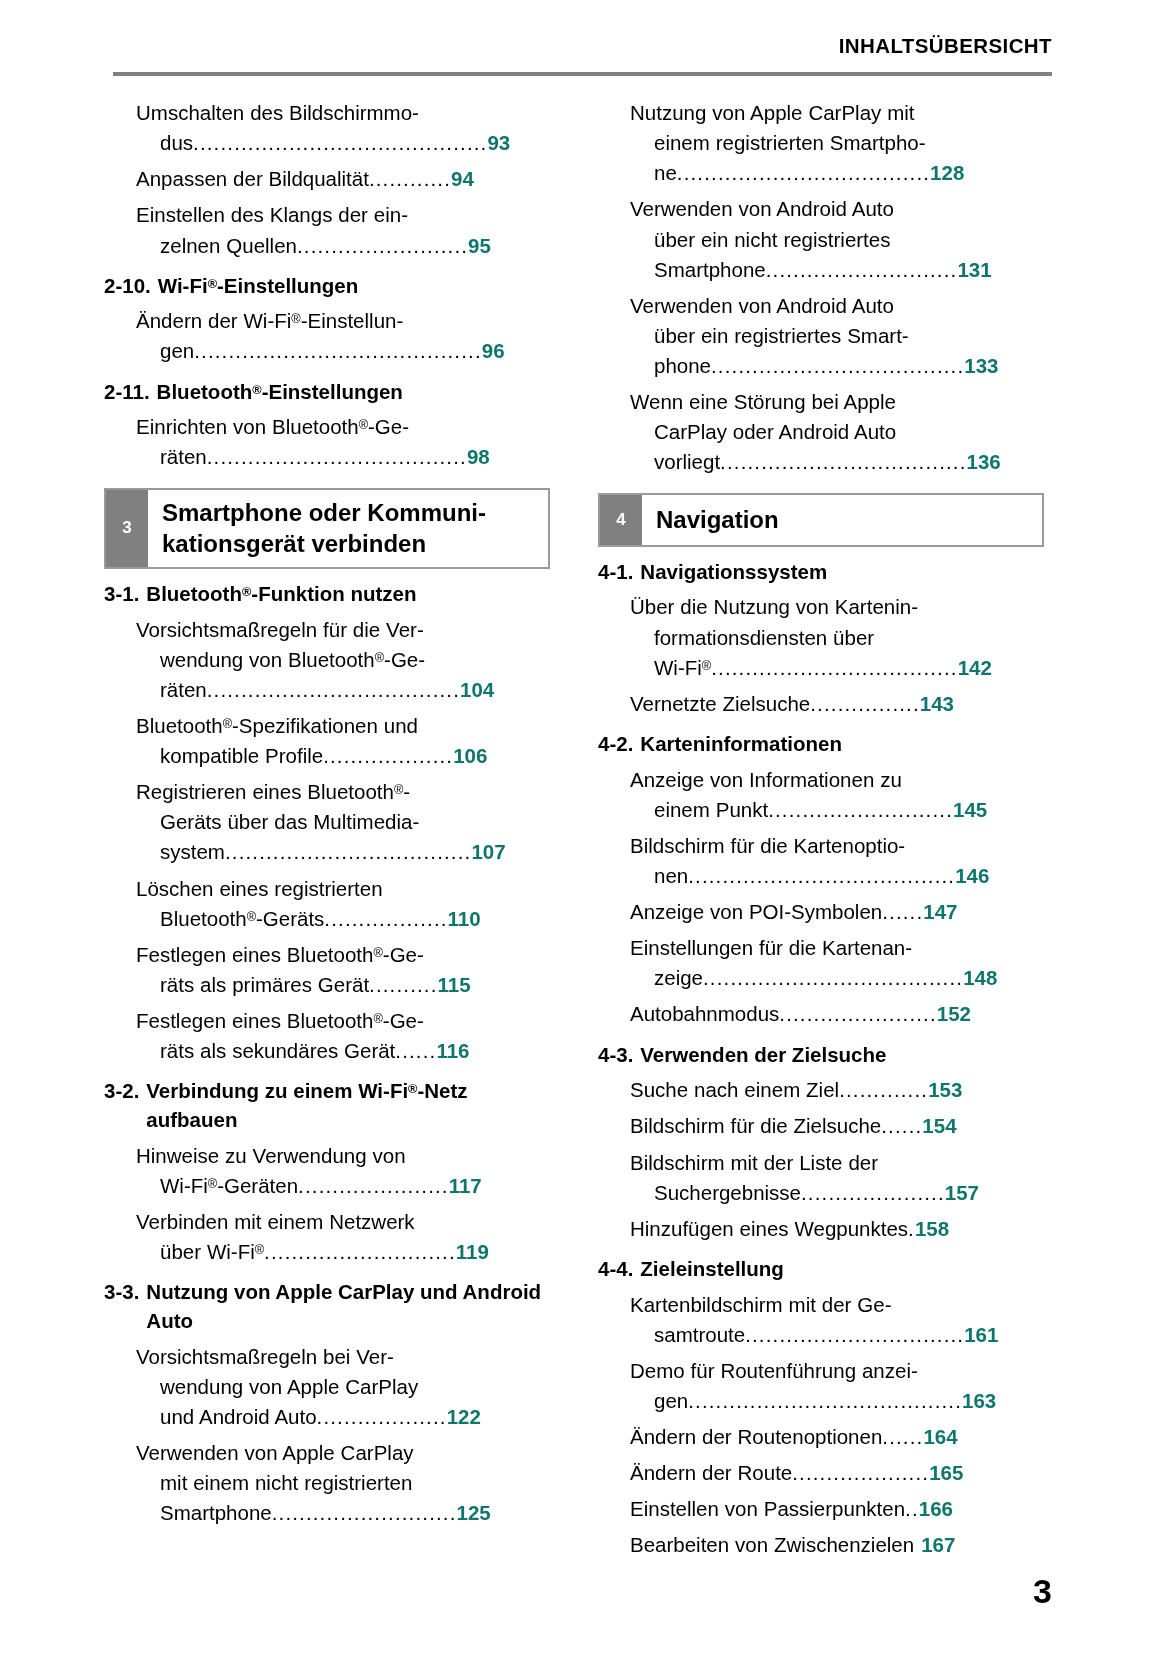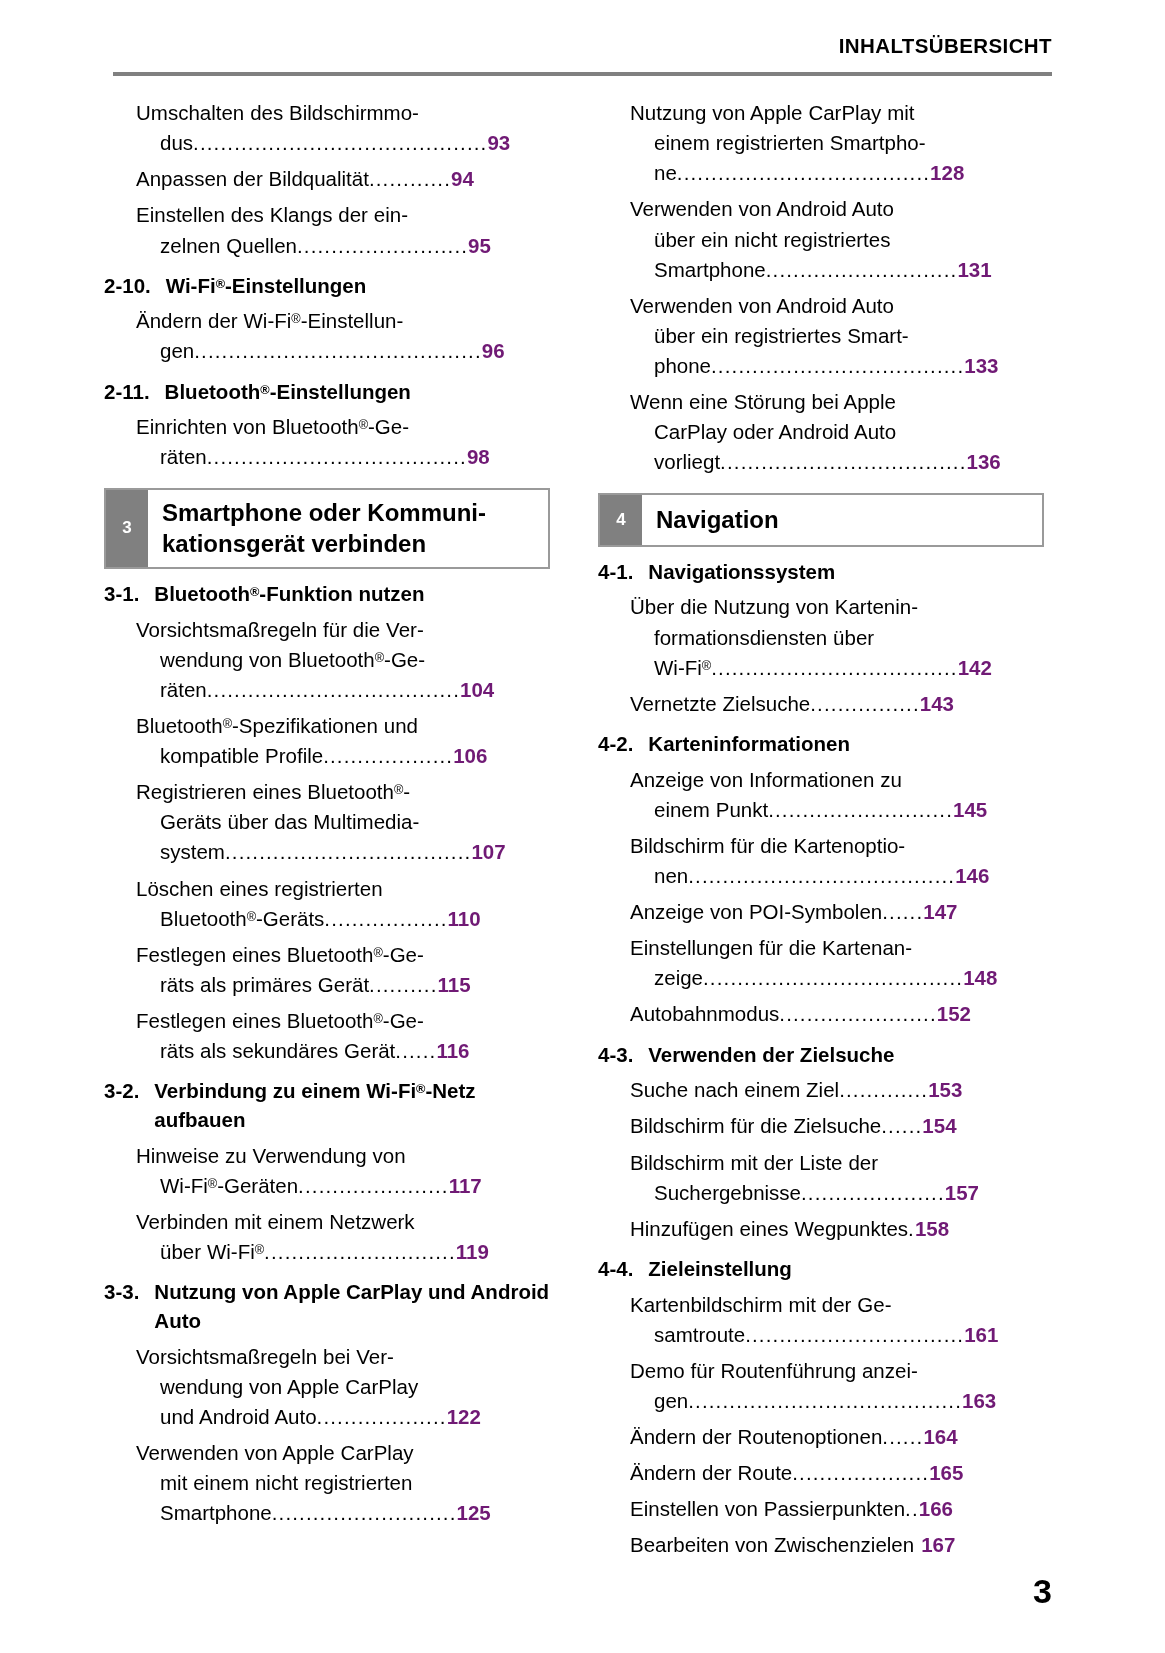--- a/index.html
+++ b/index.html
@@ -53,21 +53,20 @@
   }
 
   
   .sec-head {
     display: flex;
     font-size: 20.5px;
     font-weight: bold;
     line-height: 1.40;
     margin-top: 11px;
     margin-bottom: 1px;
-    gap: 8px;
   }
   .sec-head .sec-num {
     flex: 0 0 auto;
     padding-right: 7px;
     white-space: nowrap;
   }
   .sec-head .sec-title {
     flex: 1 1 auto;
   }
 
@@ -79,21 +78,21 @@
     padding-left: 56px;
     text-indent: -24px;
     margin-top: 6px;
     word-spacing: 0.2px;
   }
   .entry .leader {
     color: #000;
     letter-spacing: 1.15px;
   }
   .entry .pg {
-    color: #701a75;
+    color: #0f766e;
     font-weight: bold;
     font-size: 20.5px;
   }
 
   
   .entry .tail {
     white-space: nowrap;
   }
 
   sup.reg {

